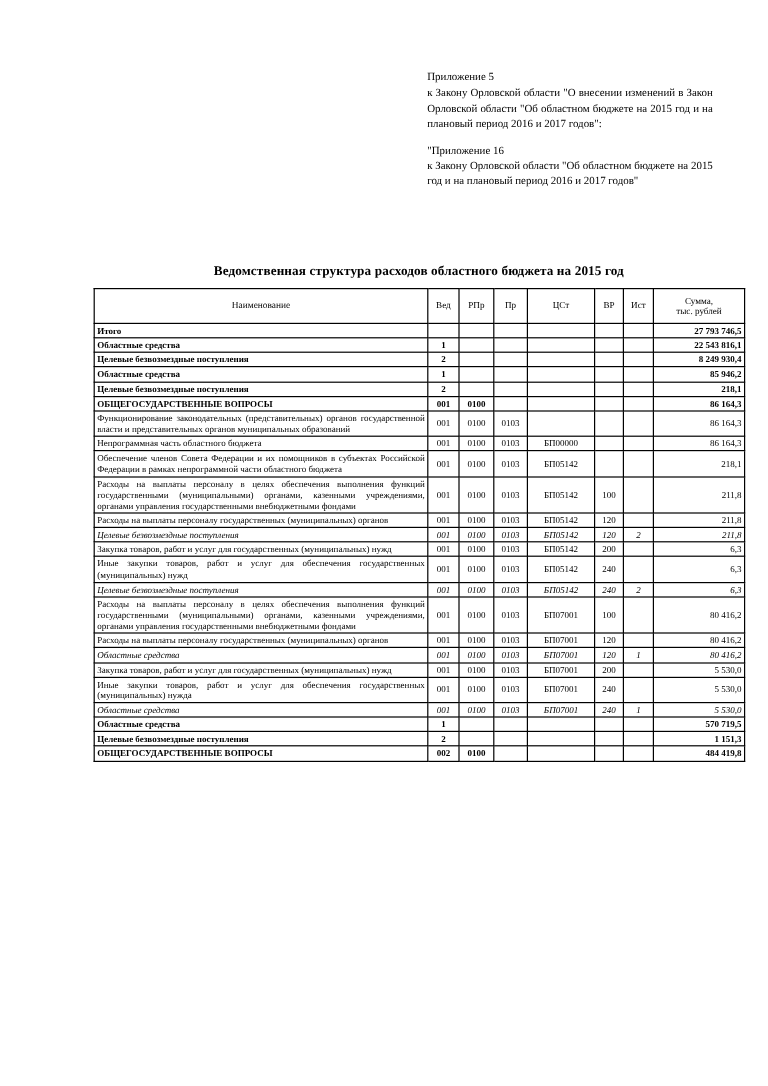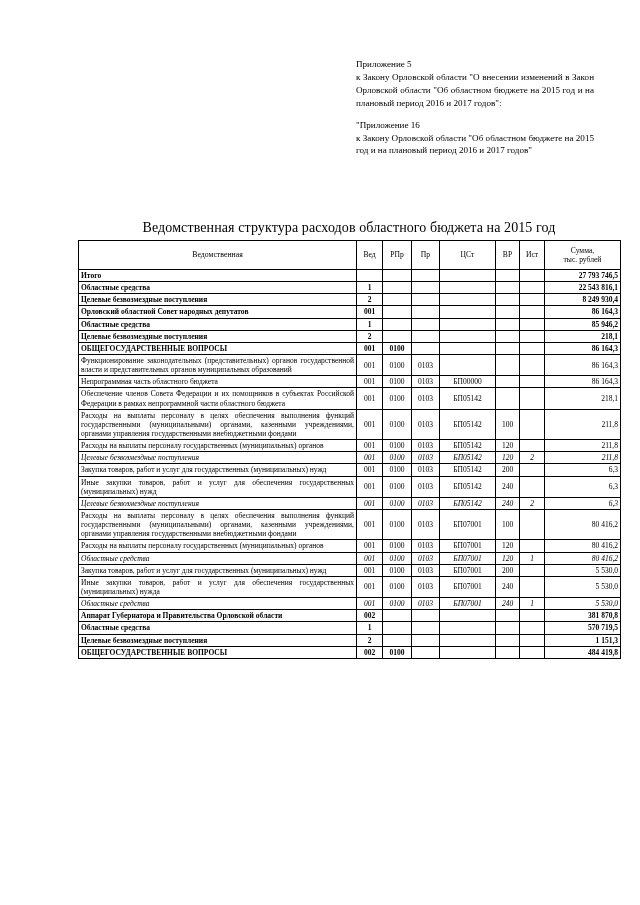--- a/index.html
+++ b/index.html
@@ -37,22 +37,22 @@
   .hdr-para + .hdr-para { margin-top: 9px; }
   .hdr-para p { margin: 0; }
 
   
   .tbl-title {
     position: absolute;
     left: 78px;
     top: 220px;
     width: 542px;
     text-align: center;
-    font-weight: normal;
-    font-size: 14px;
+    font-weight: bold;
+    font-size: 11px;
     letter-spacing: .1px;
   }
 
   
   table.vedom {
     position: absolute;
     left: 78px;
     top: 240px;
     width: 542px;
     border-collapse: collapse;
@@ -121,21 +121,21 @@
         <col class="c-ved">
         <col class="c-rpr">
         <col class="c-pr">
       <col class="c-cst">
         <col class="c-vr">
         <col class="c-ist">
         <col class="c-sum">
     </colgroup>
     <thead>
       <tr>
-        <td class="th-name">Ведомственная</td>
+        <td class="th-name">Наименование</td>
         <td>Вед</td>
         <td>РПр</td>
         <td>Пр</td>
         <td>ЦСт</td>
         <td>ВР</td>
         <td>Ист</td>
         <td class="th-sum">
           <span>Сумма,</span><br>
           <span>тыс. рублей</span>
         </td>
@@ -166,30 +166,20 @@
           <td class="name">Целевые безвозмездные поступления</td>
           <td class="code">2</td>
           <td class="code"></td>
           <td class="code"></td>
           <td class="code"></td>
           <td class="code"></td>
           <td class="code"></td>
           <td class="sum">8 249 930,4</td>
         </tr>
         <tr class="bold oneline">
-          <td class="name">Орловский областной Совет народных депутатов</td>
-          <td class="code">001</td>
-          <td class="code"></td>
-          <td class="code"></td>
-          <td class="code"></td>
-          <td class="code"></td>
-          <td class="code"></td>
-          <td class="sum">86 164,3</td>
-        </tr>
-        <tr class="bold oneline">
           <td class="name">Областные средства</td>
           <td class="code">1</td>
           <td class="code"></td>
           <td class="code"></td>
           <td class="code"></td>
           <td class="code"></td>
           <td class="code"></td>
           <td class="sum">85 946,2</td>
         </tr>
         <tr class="bold oneline">
@@ -355,30 +345,20 @@
         <tr class="italic oneline">
           <td class="name">Областные средства</td>
           <td class="code">001</td>
           <td class="code">0100</td>
           <td class="code">0103</td>
           <td class="code">БП07001</td>
           <td class="code">240</td>
           <td class="code">1</td>
           <td class="sum">5 530,0</td>
         </tr>
-        <tr class="bold">
-          <td class="name">Аппарат Губернатора и Правительства Орловской области</td>
-          <td class="code">002</td>
-          <td class="code"></td>
-          <td class="code"></td>
-          <td class="code"></td>
-          <td class="code"></td>
-          <td class="code"></td>
-          <td class="sum">381 870,8</td>
-        </tr>
         <tr class="bold oneline">
           <td class="name">Областные средства</td>
           <td class="code">1</td>
           <td class="code"></td>
           <td class="code"></td>
           <td class="code"></td>
           <td class="code"></td>
           <td class="code"></td>
           <td class="sum">570 719,5</td>
         </tr>

